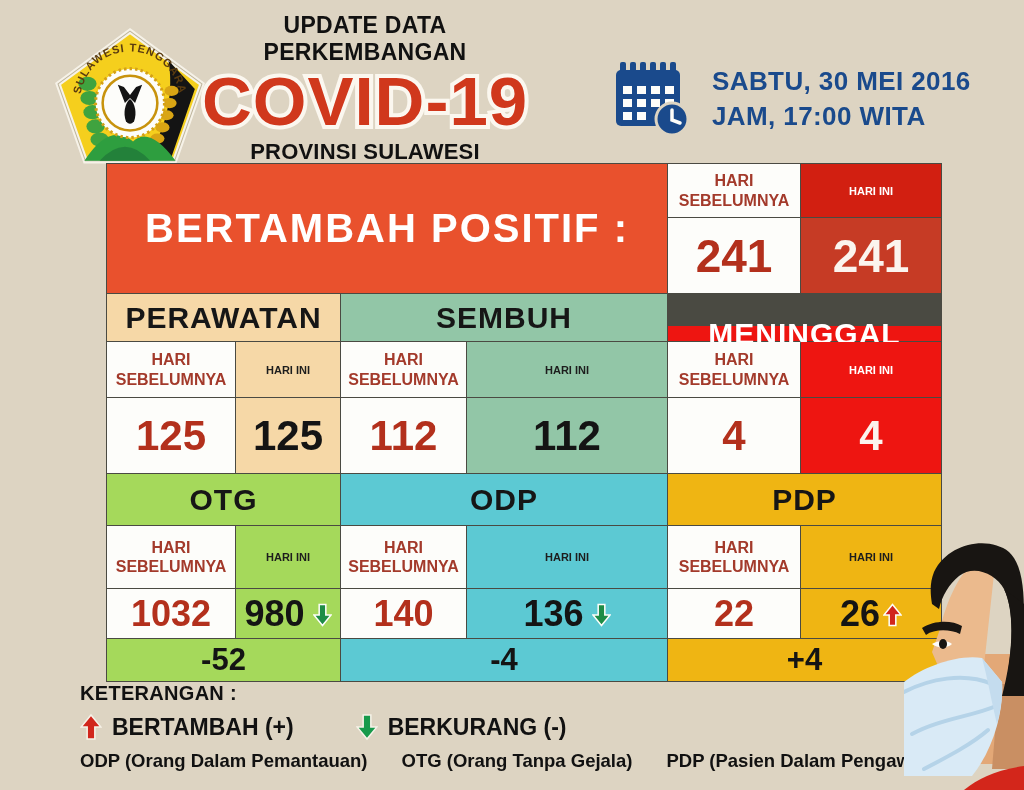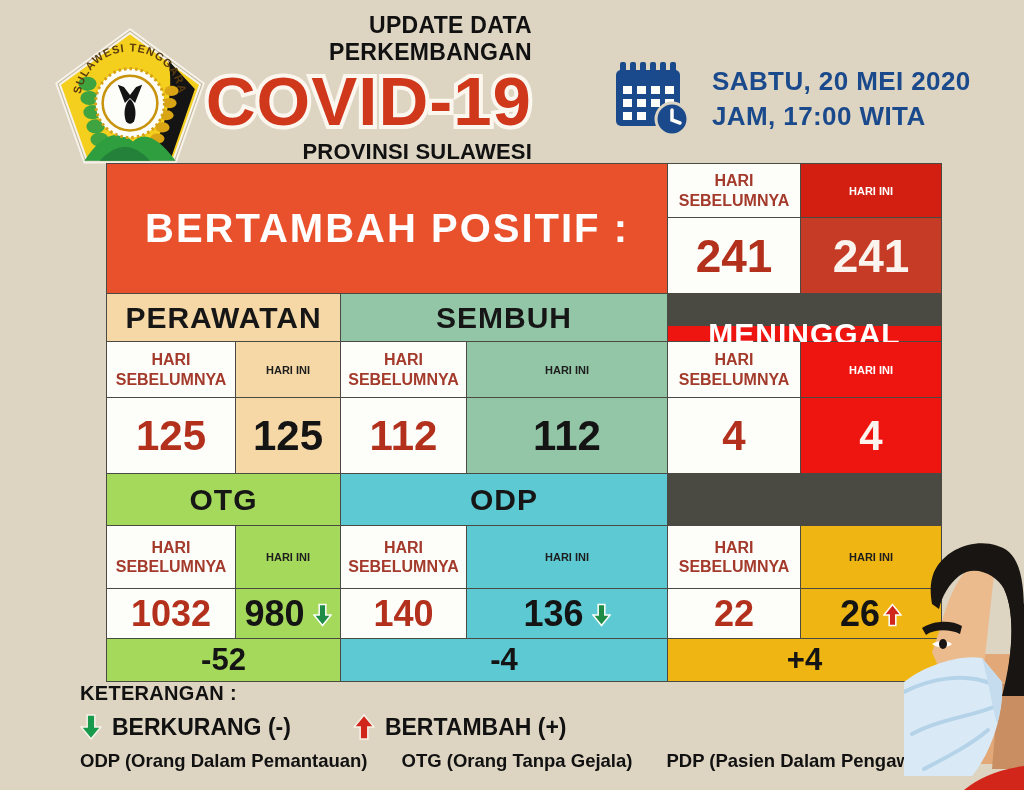--- a/index.html
+++ b/index.html
@@ -9,21 +9,21 @@
     width:1024px; height:790px;
     background:#DDD4C2;
     font-family:"Liberation Sans", sans-serif;
     overflow:hidden;
     color:#1d1d1d;
   }
   .abs { position:absolute; }
 
   
   .logo { left:54px; top:28px; width:152px; height:136px; }
-  .titles { left:198px; top:12px; width:334px; text-align:right; }
+  .titles { left:198px; top:12px; width:334px; text-align:center; }
   .supertitle { font-size:23px; font-weight:bold; color:#111; letter-spacing:.3px; }
   .covid-title {
     font-size:69px; font-weight:bold; letter-spacing:1px;
     color:#D0381C; line-height:1.02; margin-top:1px;
     -webkit-text-stroke:8px #FBF7EF; paint-order:stroke fill;
     text-shadow:0 0 2px rgba(255,255,255,.8);
   }
   .subtitle { font-size:22px; font-weight:bold; color:#111; margin-top:2px; letter-spacing:.2px; }
 
   .datebox { left:610px; top:56px; display:flex; align-items:center; }
@@ -139,21 +139,21 @@
         <rect x="27" y="43" width="9" height="8"></rect>
       <rect x="41" y="43" width="9" height="8"></rect>
         <rect x="55" y="43" width="9" height="8"></rect>
       <rect x="13" y="56" width="9" height="8"></rect>
         <rect x="27" y="56" width="9" height="8"></rect>
     </g>
     <circle cx="62" cy="63" r="16" fill="#1A4A8C" stroke="#DDD4C2" stroke-width="3"></circle>
     <path d="M62,54 L62,64 L70,67" fill="none" stroke="#FDFDFA" stroke-width="3.5" stroke-linecap="round"></path>
   </svg>
   <div class="txt">
-    <div>SABTU, 20 MEI 2020</div>
+    <div>SABTU, 30 MEI 2016</div>
     <div>JAM, 17:00 WITA</div>
   </div>
 </div>
 
 <div class="abs board">
 
   <div class="cell bg-orange conf-title" style="grid-area:1/1/3/5">
     <span>BERTAMBAH POSITIF :</span>
   </div>
   <div class="cell bg-white lbl-prev" style="grid-area:1/5/2/6">HARI SEBELUMNYA</div>
@@ -174,20 +174,21 @@
 
   <div class="cell bg-white val val-prev" style="grid-area:5/1/6/2">125</div>
   <div class="cell bg-peach val val-black" style="grid-area:5/2/6/3">125</div>
   <div class="cell bg-white val val-prev" style="grid-area:5/3/6/4">112</div>
   <div class="cell bg-sage val val-black" style="grid-area:5/4/6/5">112</div>
   <div class="cell bg-white val val-prev" style="grid-area:5/5/6/6">4</div>
   <div class="cell bg-red val val-white" style="grid-area:5/6/6/7">4</div>
 
   <div class="cell bg-green cat" style="grid-area:6/1/7/3">OTG</div>
   <div class="cell bg-cyan cat" style="grid-area:6/3/7/5">ODP</div>
+  <div class="cell bg-gold cat" style="grid-area:6/5/7/7">PDP</div>
 
   <div class="cell bg-white lbl-prev" style="grid-area:7/1/8/2">HARI SEBELUMNYA</div>
   <div class="cell bg-green lbl-today" style="grid-area:7/2/8/3">HARI INI</div>
   <div class="cell bg-white lbl-prev" style="grid-area:7/3/8/4">HARI SEBELUMNYA</div>
   <div class="cell bg-cyan lbl-today" style="grid-area:7/4/8/5">HARI INI</div>
   <div class="cell bg-white lbl-prev" style="grid-area:7/5/8/6">HARI SEBELUMNYA</div>
   <div class="cell bg-gold lbl-today" style="grid-area:7/6/8/7">HARI INI</div>
 
   <div class="cell bg-white val val-prev" style="grid-area:8/1/9/2;font-size:36px">1032</div>
   <div class="cell bg-green val val-black" style="grid-area:8/2/9/3;font-size:36px">
@@ -214,29 +215,29 @@
   <div class="cell bg-green tot" style="grid-area:9/1/10/3">-52</div>
   <div class="cell bg-cyan tot" style="grid-area:9/3/10/5">-4</div>
   <div class="cell bg-gold tot" style="grid-area:9/5/10/7">+4</div>
 </div>
 
 <div class="abs legend">
   <div class="legend-title">KETERANGAN :</div>
   <div class="legend-row">
     <div class="legend-item">
       <svg class="arrow-lg" viewBox="0 0 20 24">
+        <path d="M10,1 L19,12 L13.5,12 L13.5,23 L6.5,23 L6.5,12 L1,12 Z" fill="#D1261C" stroke="#F6F2E8" stroke-width="1.4"></path>
+      </svg>
+      <span class="legend-label">BERTAMBAH (+)</span>
+    </div>
+    <div class="legend-item">
+      <svg class="arrow-lg" viewBox="0 0 20 24">
         <path d="M10,23 L1,12 L6.5,12 L6.5,1 L13.5,1 L13.5,12 L19,12 Z" fill="#179A4B" stroke="#F6F2E8" stroke-width="1.4"></path>
       </svg>
       <span class="legend-label">BERKURANG (-)</span>
-    </div>
-    <div class="legend-item">
-      <svg class="arrow-lg" viewBox="0 0 20 24">
-        <path d="M10,1 L19,12 L13.5,12 L13.5,23 L6.5,23 L6.5,12 L1,12 Z" fill="#D1261C" stroke="#F6F2E8" stroke-width="1.4"></path>
-      </svg>
-      <span class="legend-label">BERTAMBAH (+)</span>
     </div>
   </div>
   <div class="abbr-row">
     <span class="abbr">ODP (Orang Dalam Pemantauan)</span>
     <span class="abbr">OTG (Orang Tanpa Gejala)</span>
     <span class="abbr">PDP (Pasien Dalam Pengawasan)</span>
   </div>
 </div>
 
 <svg class="abs person" viewBox="0 0 120 256">

